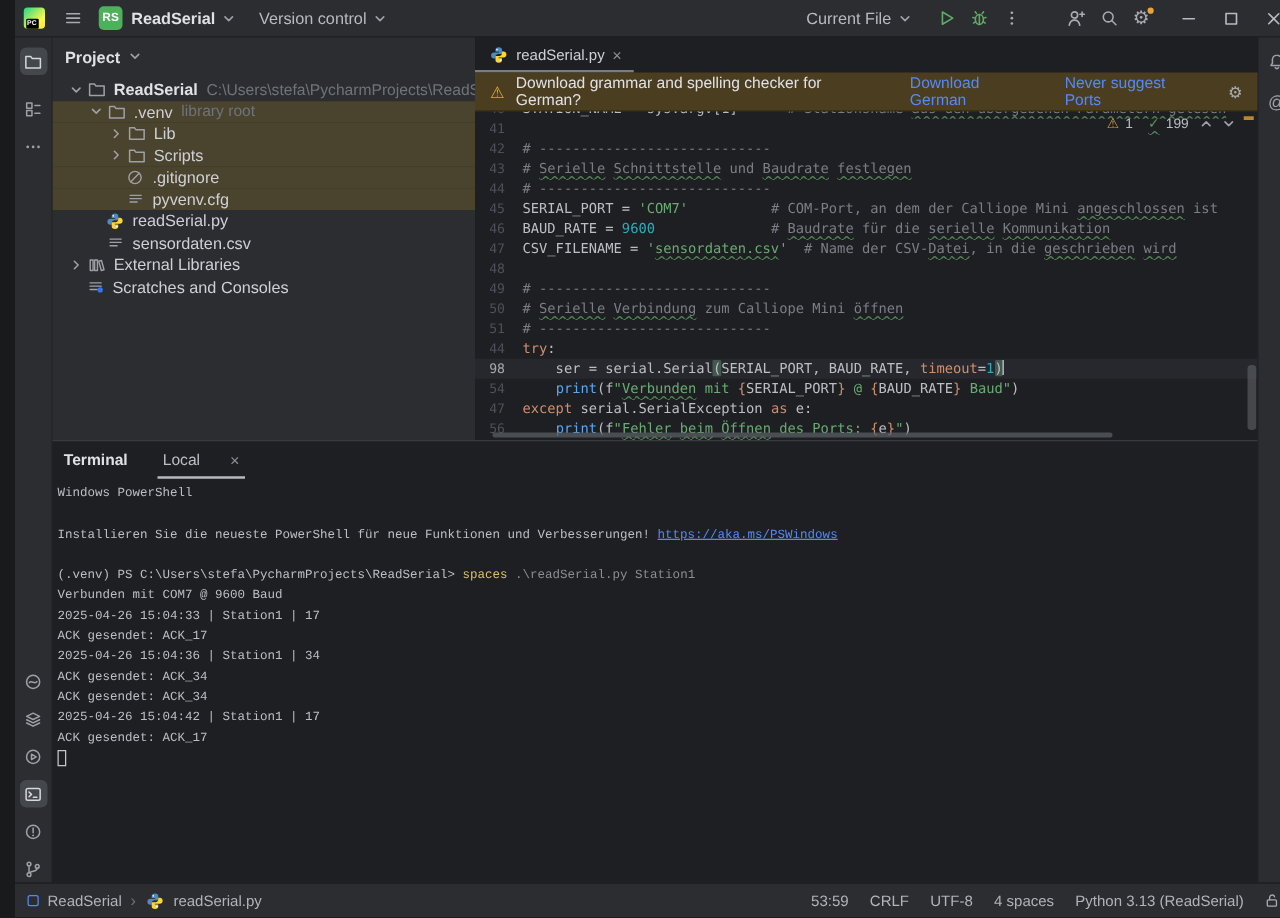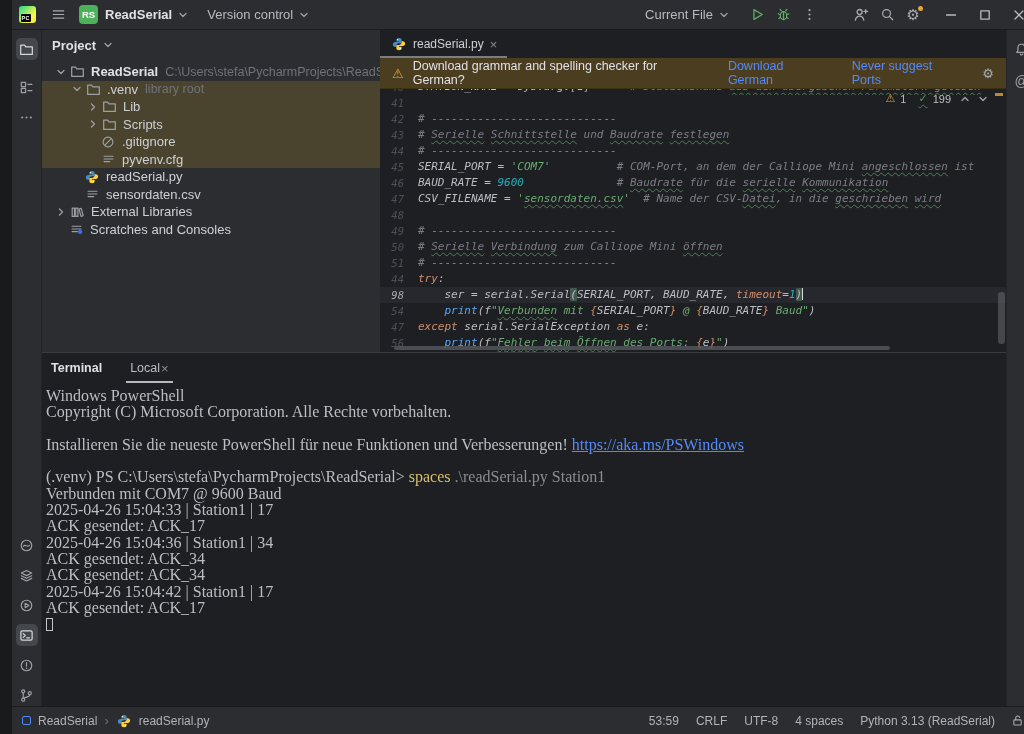--- a/index.html
+++ b/index.html
@@ -58,21 +58,21 @@
   .banner { position:absolute; left:0; top:28px; right:0; height:31px; background:#4b3d20; border-bottom:1px solid #3a3012;
             display:flex; align-items:center; padding:0 12px; font-size:12.5px; color:#dfe1e5; }
   .warn-glyph { color:#e3a83c; font-size:13px; margin-right:9px; }
   .banner-link { color:#548af7; margin-left:22px; }
   .banner-gear { margin-left:20px; color:#a8abb2; font-size:13px; }
 
   .code { position:absolute; left:0; top:59px; right:0; bottom:0; overflow:hidden;
           font-family:"DejaVu Sans Mono", monospace; font-size:11px; }
   .clip40 { height:6px; overflow:hidden; }
   .clip40 .cline { margin-top:-10px; }
-  .cline { display:flex; height:16px; line-height:16px;font-style:italic; }
+  .cline { display:flex; height:16px; line-height:16px; }
   .cline.cur { background:#26282e; }
   .lnum { flex:0 0 38px; width:38px; text-align:right; padding-right:14px; color:#4b5059; font-size:10.5px; }
   .cline.cur .lnum { color:#a6a8ad; }
   .ltext { white-space:pre; }
   .tk-d{color:#bcbec4} .tk-c{color:#7a7e85} .tk-k{color:#cf8e6d} .tk-s{color:#6aab73}
   .tk-n{color:#2aacb8} .tk-f{color:#56a8f5} .tk-p{color:#cf8e6d}
   .sq { text-decoration-line:underline; text-decoration-style:wavy; text-decoration-color:#4e8052;
         text-decoration-thickness:1px; text-underline-offset:2px; }
   .br { background:#43584f; border-radius:1px; }
   .caret { display:inline-block; width:1px; height:12px; background:#d4d6da; vertical-align:-2px; }
@@ -84,23 +84,23 @@
              text-decoration-color:#4e8052; text-decoration-thickness:1px; text-underline-offset:2px; }
   .insp-nav { color:#9da0a6; margin-left:5px; display:flex; gap:8px; }
   .stripe-warn { position:absolute; right:3px; top:4px; width:8px; height:3px; background:#b88a2e; }
   .vthumb { position:absolute; right:1px; bottom:8px; width:7px; height:52px; background:#5a5d63; opacity:.65; border-radius:3px; }
   .hscroll { position:absolute; left:14px; bottom:2px; width:496px; height:4px; background:#5a5d63; opacity:.75; border-radius:2px; }
 
   
   .terminal { position:absolute; left:30px; top:352px; right:30px; bottom:28px; background:#1e1f22; border-top:1px solid #393b40; }
   .term-header { height:30px; display:flex; align-items:center; padding-left:9px; }
   .term-title { font-size:12.5px; font-weight:bold; color:#dfe1e5; margin-right:24px; }
-  .term-tab { position:relative; height:30px; display:flex; align-items:center; gap:1px; font-size:12.5px; color:#bcbec4; padding:0 4px; }
+  .term-tab { position:relative; height:30px; display:flex; align-items:center; gap:24px; font-size:12.5px; color:#bcbec4; padding:0 4px; }
   .term-tab::after { content:""; position:absolute; left:0; right:0; bottom:0; height:2px; background:#b6b9be; }
-  .term-body { padding:5px 0 0 4px; font-family:Liberation Serif, serif; font-size:16px; color:#bcbec4; }
+  .term-body { padding:5px 0 0 4px; font-family:Liberation Mono, monospace; font-size:10px; color:#bcbec4; }
   .tline { height:16.3px; line-height:16.3px; white-space:pre; }
   .term-link { color:#548af7; text-decoration:underline; }
   .term-cmd { color:#d9bf6c; }
   .term-arg { color:#8a8d91; }
   .cursor-box { display:inline-block; width:7px; height:13px; border:1px solid #c3c5c9; vertical-align:-2px; }
 
   
   .statusbar { position:absolute; left:0; right:0; bottom:0; height:28px; background:#2b2d30; border-top:1px solid #1b1c1e;
                display:flex; align-items:center; padding:0 12px 0 10px; font-size:12px; color:#b0b3b8; }
   .sb-crumbs { display:flex; align-items:center; gap:7px; }
@@ -552,21 +552,20 @@
   <div class="terminal">
     <div class="term-header">
       <span class="term-title">Terminal</span>
       <span class="term-tab">
         <span>Local</span>
         <span class="tab-close">×</span>
       </span>
     </div>
     <div class="term-body">
         <div class="tline"><span class="">Windows PowerShell</span></div>
-        <div class="tline"><span class="">Copyright (C) Microsoft Corporation. Alle Rechte vorbehalten.</span></div>
         <div class="tline"></div>
         <div class="tline"><span class="">Installieren Sie die neueste PowerShell für neue Funktionen und Verbesserungen! </span><span class="term-link">https://aka.ms/PSWindows</span></div>
         <div class="tline"></div>
         <div class="tline"><span class="">(.venv) PS C:\Users\stefa\PycharmProjects\ReadSerial&gt; </span><span class="term-cmd">spaces</span><span class="term-arg"> .\readSerial.py Station1</span></div>
         <div class="tline"><span class="">Verbunden mit COM7 @ 9600 Baud</span></div>
         <div class="tline"><span class="">2025-04-26 15:04:33 | Station1 | 17</span></div>
         <div class="tline"><span class="">ACK gesendet: ACK_17</span></div>
         <div class="tline"><span class="">2025-04-26 15:04:36 | Station1 | 34</span></div>
         <div class="tline"><span class="">ACK gesendet: ACK_34</span></div>
         <div class="tline"><span class="">ACK gesendet: ACK_34</span></div>

